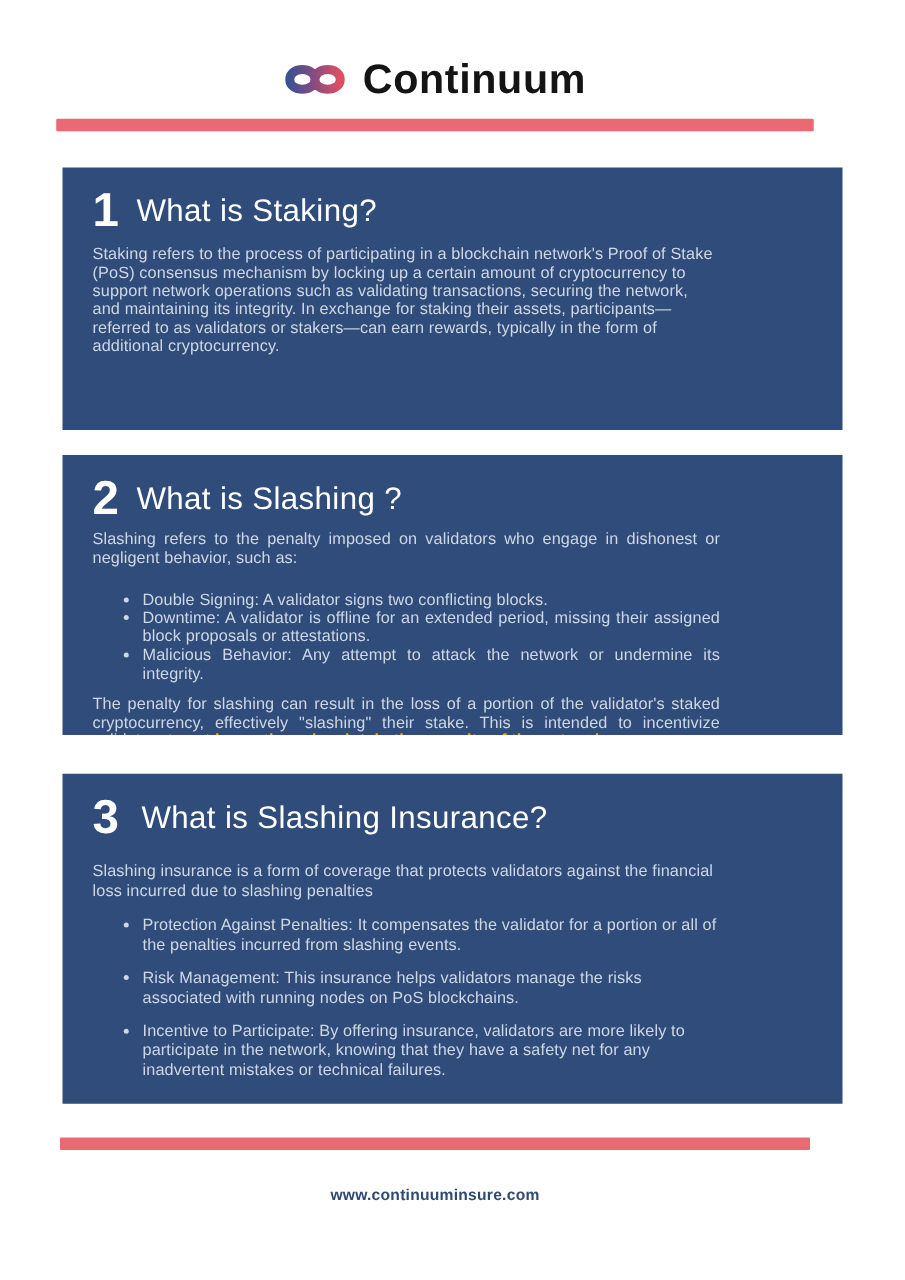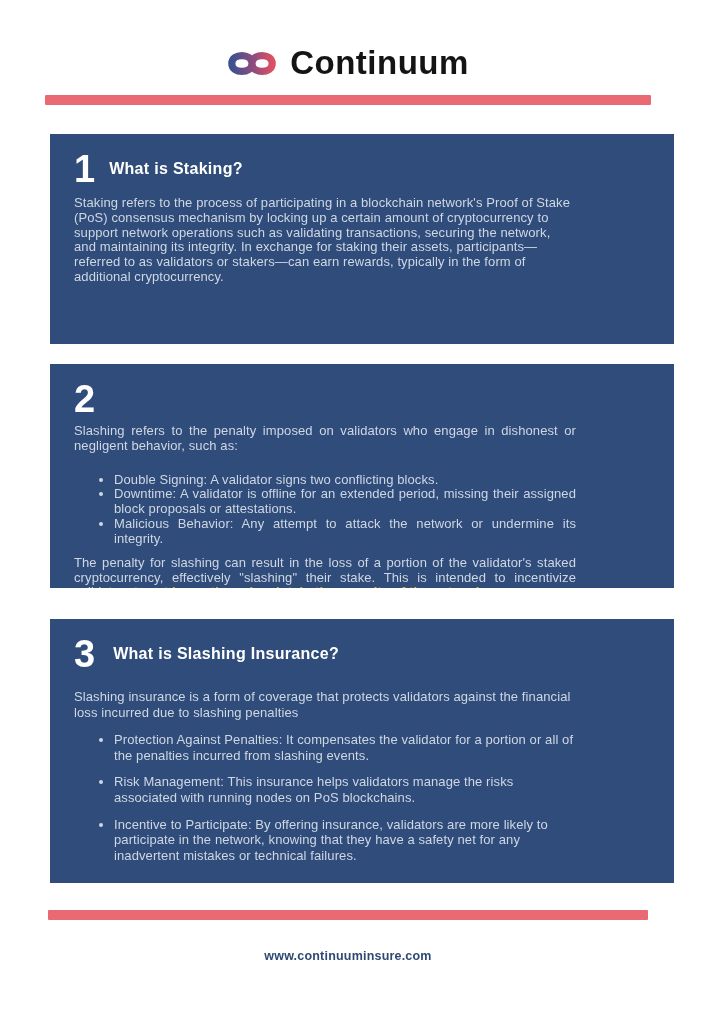--- a/index.html
+++ b/index.html
@@ -61,22 +61,22 @@
     margin-bottom: 8px;
   }
   .num {
     font-size: 38px;
     font-weight: bold;
     color: #ffffff;
     line-height: 1;
   }
   .head-text {
     margin: 0;
-    font-size: 16px;
-    font-weight: bold;
+    font-size: 25px;
+    font-weight: normal;
     color: #ffffff;
     letter-spacing: 0.3px;
   }
   .card-3 .card-head { gap: 18px; margin-bottom: 16px; }
   .body {
     margin: 0;
     font-size: 13px;
     line-height: 1.14;
     letter-spacing: 0.1px;
   }
@@ -132,20 +132,21 @@
     <div class="card-head">
       <span class="num">1</span>
       <h2 class="head-text">What is Staking?</h2>
     </div>
     <p class="body">Staking refers to the process of participating in a blockchain network's Proof of Stake (PoS) consensus mechanism by locking up a certain amount of cryptocurrency to support network operations such as validating transactions, securing the network, and maintaining its integrity. In exchange for staking their assets, participants—referred to as validators or stakers—can earn rewards, typically in the form of additional cryptocurrency.</p>
   </section>
 
   <section class="card card-2">
     <div class="card-head">
       <span class="num">2</span>
+      <h2 class="head-text">What is Slashing ?</h2>
     </div>
     <p class="body justify">Slashing refers to the penalty imposed on validators who engage in dishonest or negligent behavior, such as:</p>
     <ul class="bullets justify">
       <li>Double Signing: A validator signs two conflicting blocks.</li>
       <li>Downtime: A validator is offline for an extended period, missing their assigned block proposals or attestations.</li>
       <li>Malicious Behavior: Any attempt to attack the network or undermine its integrity.</li>
     </ul>
     <p class="body justify"><span>The penalty for slashing can result in the loss of a portion of the validator's staked cryptocurrency, effectively "slashing" their stake. This is intended to incentivize validators to</span> <strong>act honestly and maintain the security of the network.</strong></p>
   </section>
 

